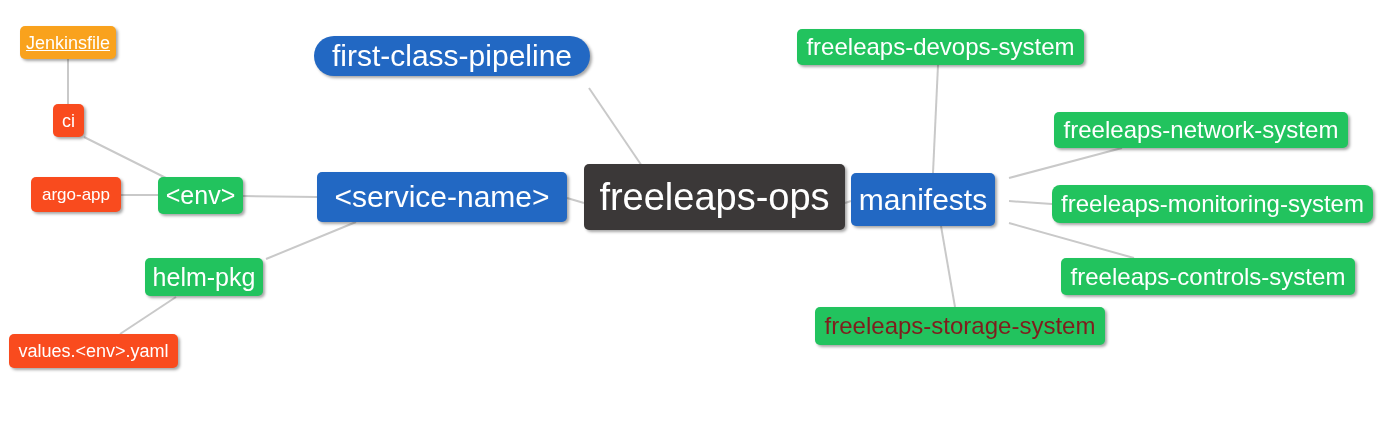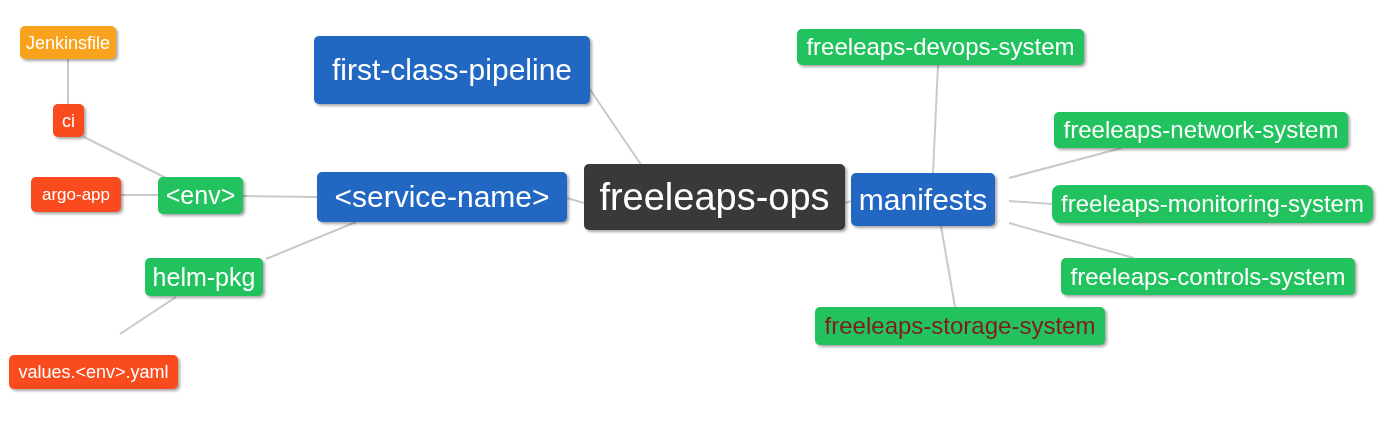--- a/index.html
+++ b/index.html
@@ -52,27 +52,27 @@
       <line x1="589" y1="88" x2="646" y2="172" stroke="#c9c9c9" stroke-width="2"></line>
       <line x1="567" y1="198" x2="584" y2="203" stroke="#c9c9c9" stroke-width="2"></line>
       <line x1="845" y1="203" x2="851" y2="201" stroke="#c9c9c9" stroke-width="2"></line>
       <line x1="933" y1="173" x2="938" y2="65" stroke="#c9c9c9" stroke-width="2"></line>
       <line x1="1009" y1="178" x2="1122" y2="148" stroke="#c9c9c9" stroke-width="2"></line>
       <line x1="1009" y1="201" x2="1052" y2="204" stroke="#c9c9c9" stroke-width="2"></line>
       <line x1="1009" y1="223" x2="1134" y2="258" stroke="#c9c9c9" stroke-width="2"></line>
       <line x1="941" y1="226" x2="955" y2="307" stroke="#c9c9c9" stroke-width="2"></line>
     </svg>
   <div id="node-layer">
-      <div class="node" style="left: 20px; top: 26px; width: 96px; height: 33px; font-size: 18px; background: rgb(249, 162, 29); color: rgb(255, 255, 255);">Jenkinsfile</div>
+      <div class="node" style="left: 20px; top: 26px; width: 96px; height: 33px; font-size: 18px; background: rgb(249, 162, 29); color: rgb(255, 255, 255); text-decoration: underline;">Jenkinsfile</div>
       <div class="node" style="left: 53px; top: 104px; width: 31px; height: 33px; font-size: 18px; background: rgb(249, 75, 30); color: rgb(255, 255, 255);">ci</div>
       <div class="node" style="left: 31px; top: 177px; width: 90px; height: 35px; font-size: 17px; background: rgb(249, 75, 30); color: rgb(255, 255, 255);">argo-app</div>
       <div class="node" style="left: 158px; top: 177px; width: 85px; height: 37px; font-size: 25px; background: rgb(34, 195, 94); color: rgb(255, 255, 255);">&lt;env&gt;</div>
       <div class="node" style="left: 145px; top: 258px; width: 118px; height: 38px; font-size: 25px; background: rgb(34, 195, 94); color: rgb(255, 255, 255);">helm-pkg</div>
-      <div class="node" style="left: 9px; top: 334px; width: 169px; height: 34px; font-size: 18px; background: rgb(249, 75, 30); color: rgb(255, 255, 255); margin-top: 21px;">values.&lt;env&gt;.yaml</div>
-      <div class="node" style="left: 314px; top: 36px; width: 276px; height: 68px; font-size: 30px; background: rgb(34, 104, 195); color: rgb(255, 255, 255);">first-class-pipeline</div>
+      <div class="node" style="left: 9px; top: 334px; width: 169px; height: 34px; font-size: 18px; background: rgb(249, 75, 30); color: rgb(255, 255, 255);">values.&lt;env&gt;.yaml</div>
+      <div class="node" style="left: 314px; top: 36px; width: 276px; height: 40px; font-size: 30px; background: rgb(34, 104, 195); color: rgb(255, 255, 255); border-radius: 20px;">first-class-pipeline</div>
       <div class="node" style="left: 317px; top: 172px; width: 250px; height: 50px; font-size: 30px; background: rgb(34, 104, 195); color: rgb(255, 255, 255);">&lt;service-name&gt;</div>
       <div class="node" style="left: 584px; top: 164px; width: 261px; height: 66px; font-size: 38px; background: rgb(59, 56, 56); color: rgb(255, 255, 255);">freeleaps-ops</div>
       <div class="node" style="left: 851px; top: 173px; width: 144px; height: 53px; font-size: 30px; background: rgb(34, 104, 195); color: rgb(255, 255, 255);">manifests</div>
       <div class="node" style="left: 797px; top: 29px; width: 287px; height: 36px; font-size: 24px; background: rgb(34, 195, 94); color: rgb(255, 255, 255);">freeleaps-devops-system</div>
       <div class="node" style="left: 1054px; top: 112px; width: 294px; height: 36px; font-size: 24px; background: rgb(34, 195, 94); color: rgb(255, 255, 255);">freeleaps-network-system</div>
       <div class="node" style="left: 1052px; top: 185px; width: 321px; height: 38px; font-size: 24px; background: rgb(34, 195, 94); color: rgb(255, 255, 255); border-radius: 8px;">freeleaps-monitoring-system</div>
       <div class="node" style="left: 1061px; top: 258px; width: 294px; height: 37px; font-size: 24px; background: rgb(34, 195, 94); color: rgb(255, 255, 255);">freeleaps-controls-system</div>
       <div class="node" style="left: 815px; top: 307px; width: 290px; height: 38px; font-size: 24px; background: rgb(34, 195, 94); color: #7f1d1d;">freeleaps-storage-system</div>
     </div>
 </div>

